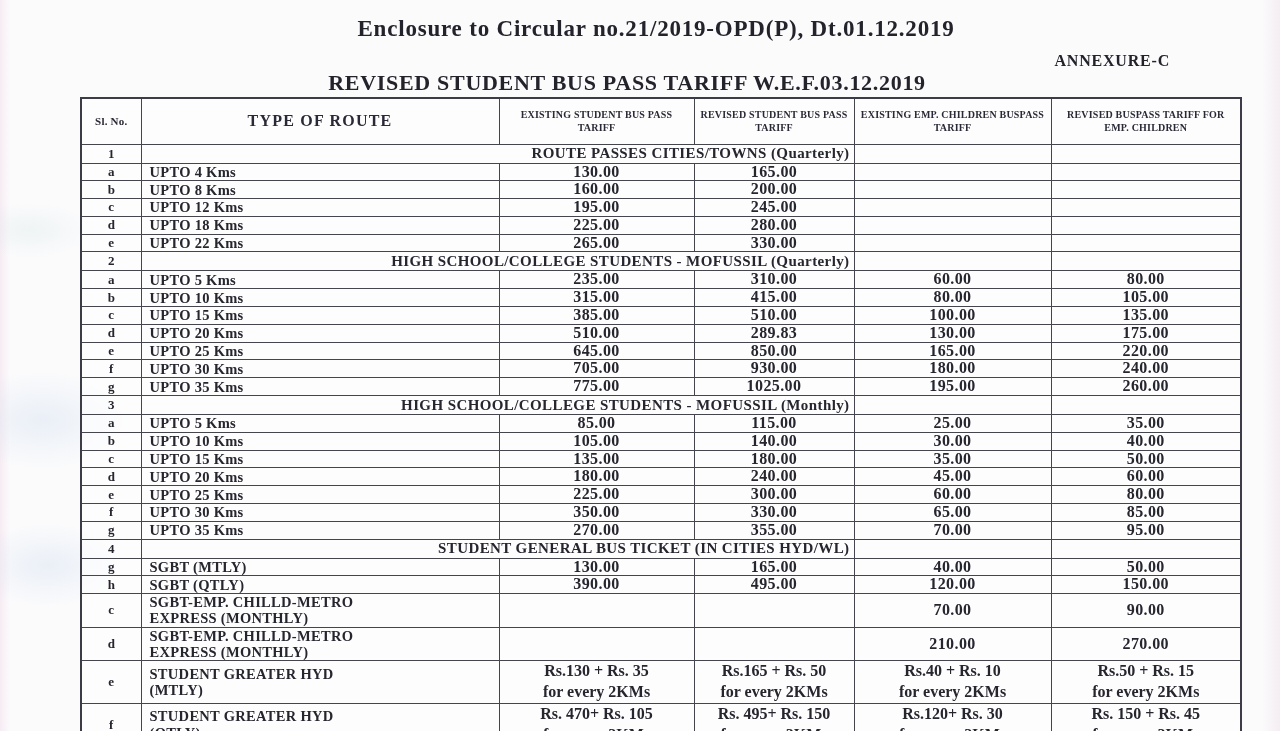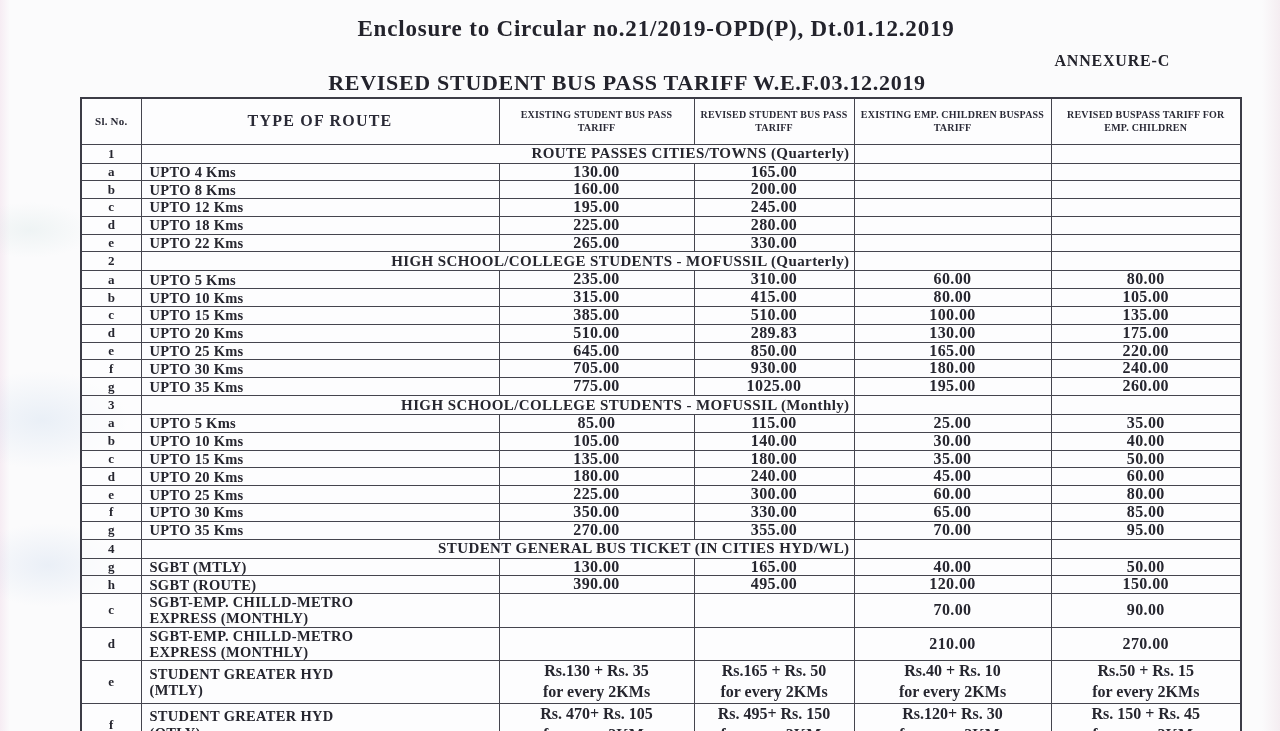--- a/index.html
+++ b/index.html
@@ -281,21 +281,21 @@
         <tr class="r1">
           <td class="sl">g</td>
           <td class="lbl">SGBT (MTLY)</td>
           <td class="val">130.00</td>
           <td class="val">165.00</td>
           <td class="val">40.00</td>
           <td class="val">50.00</td>
         </tr>
         <tr class="r1">
           <td class="sl">h</td>
-          <td class="lbl">SGBT (ROUTE)</td>
+          <td class="lbl">SGBT (QTLY)</td>
           <td class="val">390.00</td>
           <td class="val">495.00</td>
           <td class="val">120.00</td>
           <td class="val">150.00</td>
         </tr>
         <tr class="r2">
           <td class="sl">c</td>
           <td class="lbl">SGBT-EMP. CHILLD-METRO
 EXPRESS (MONTHLY)</td>
           <td class="val"></td>

